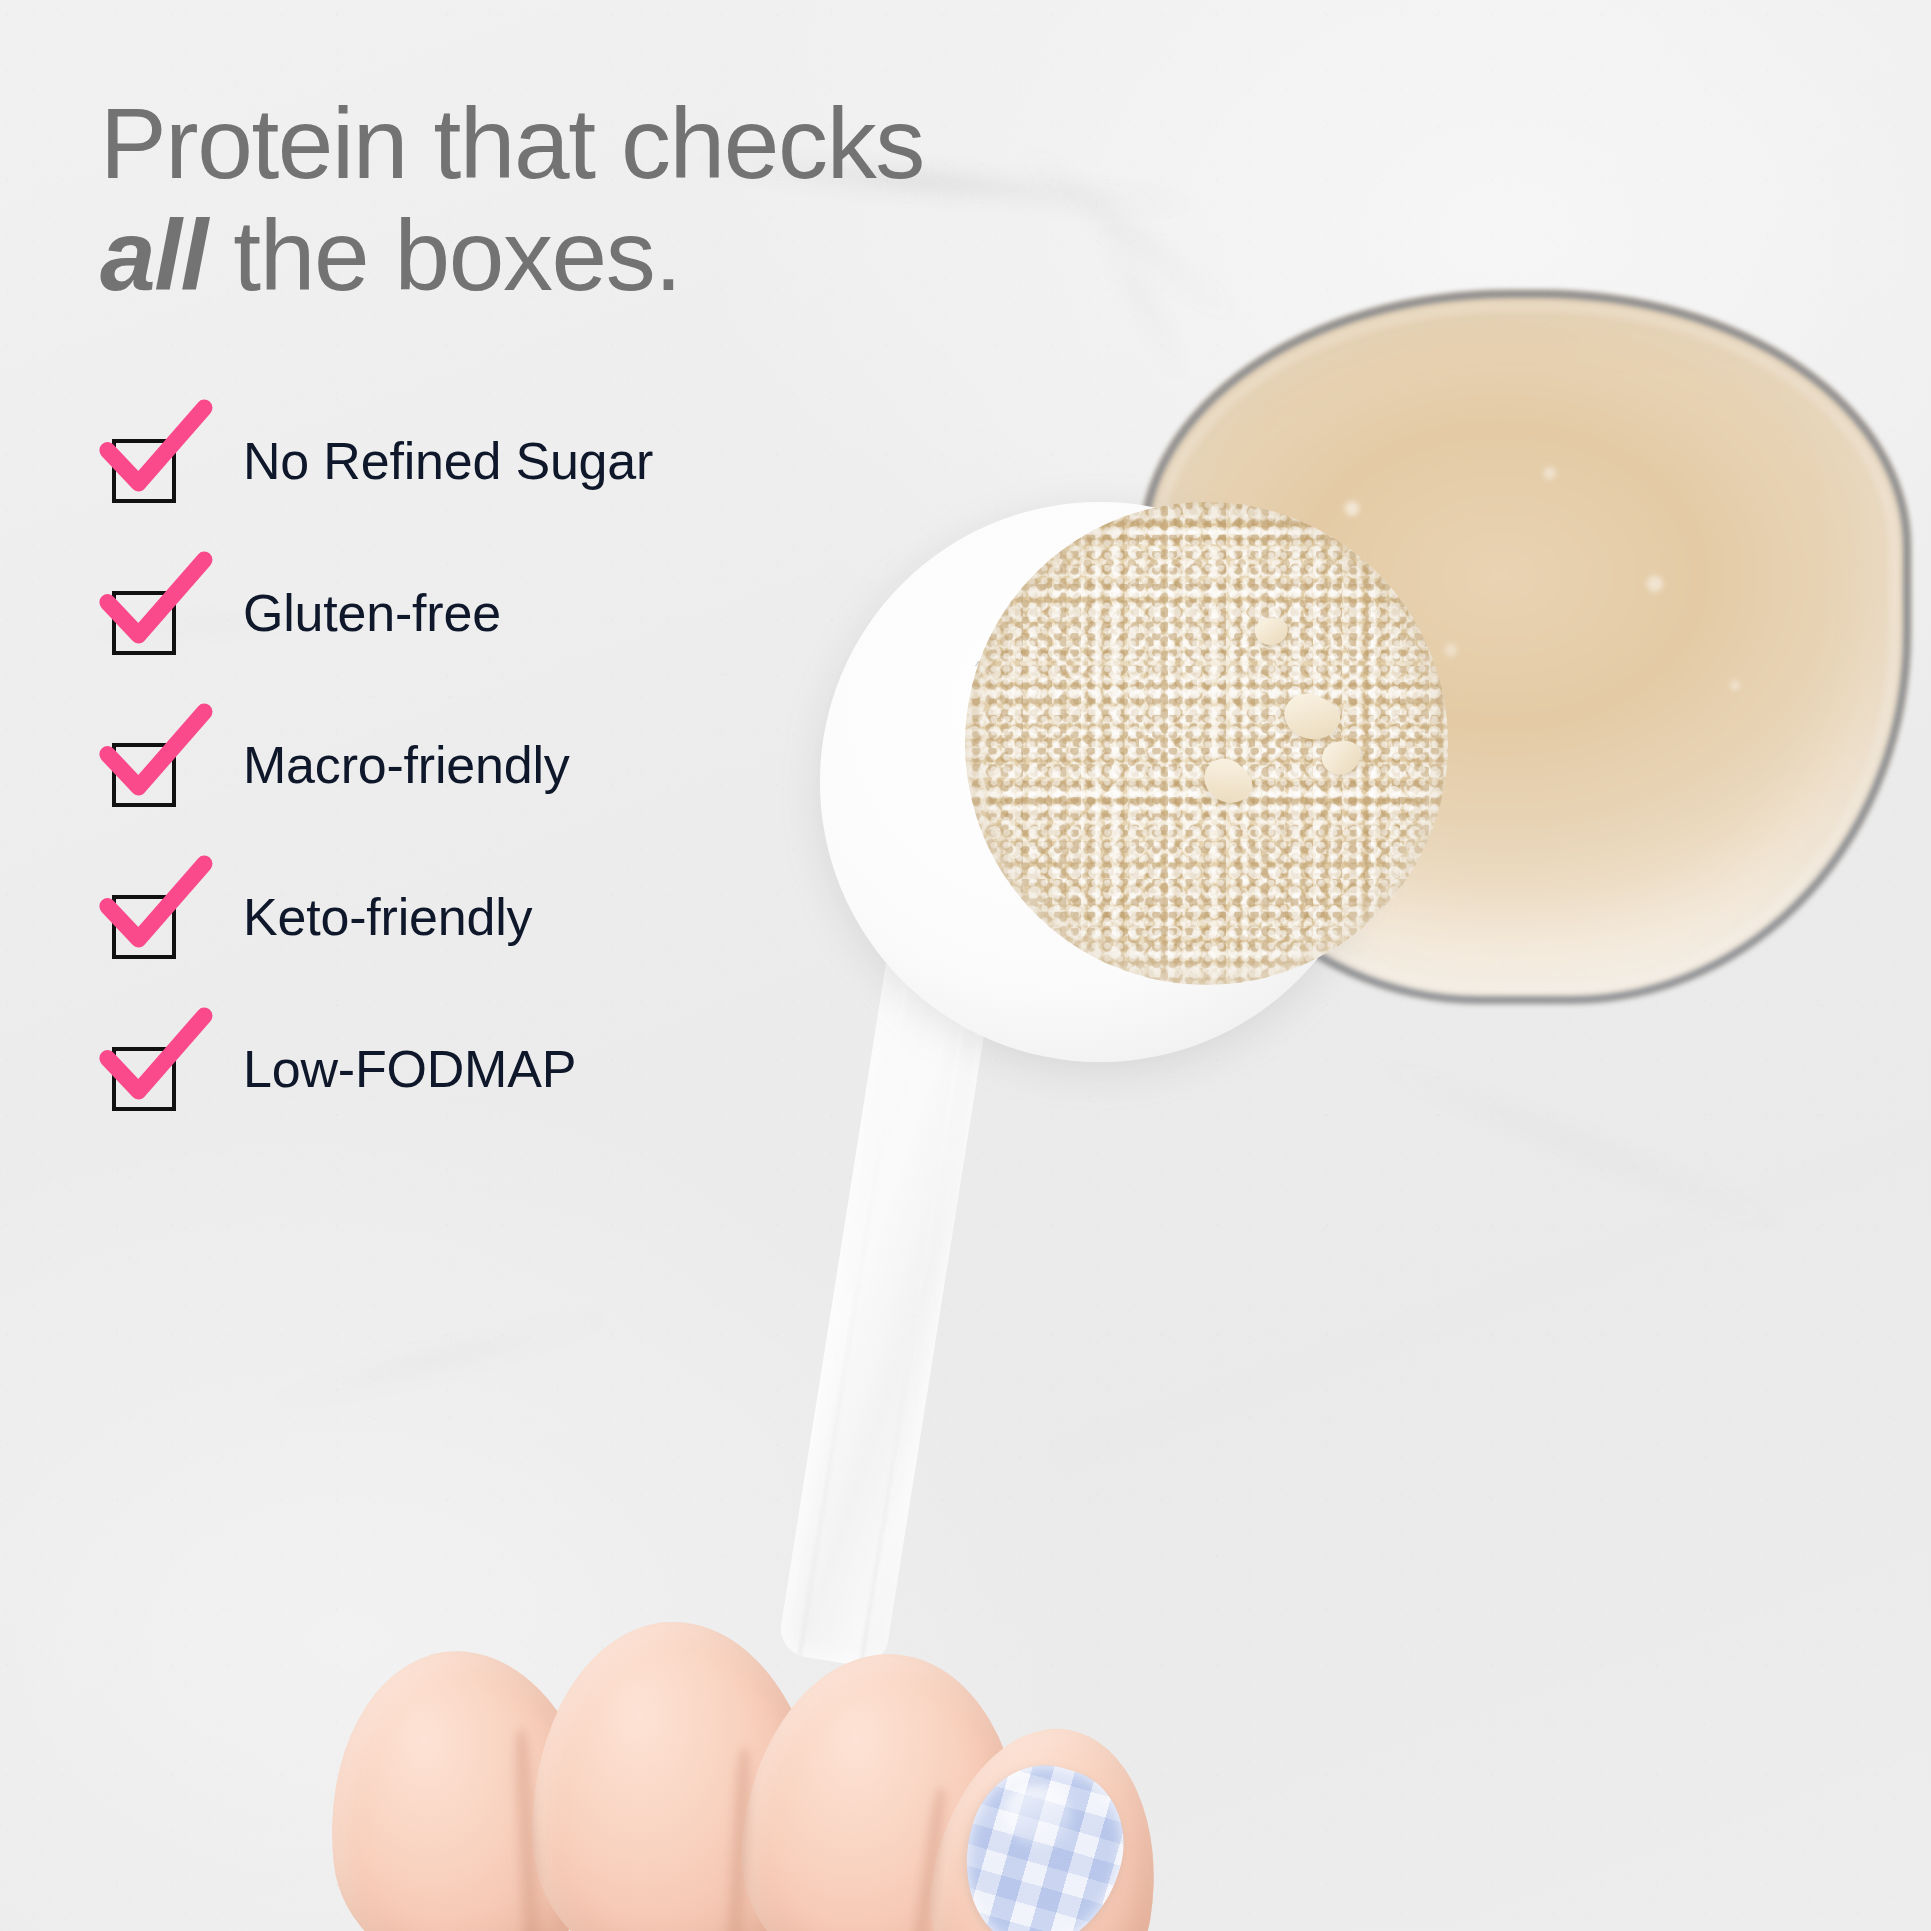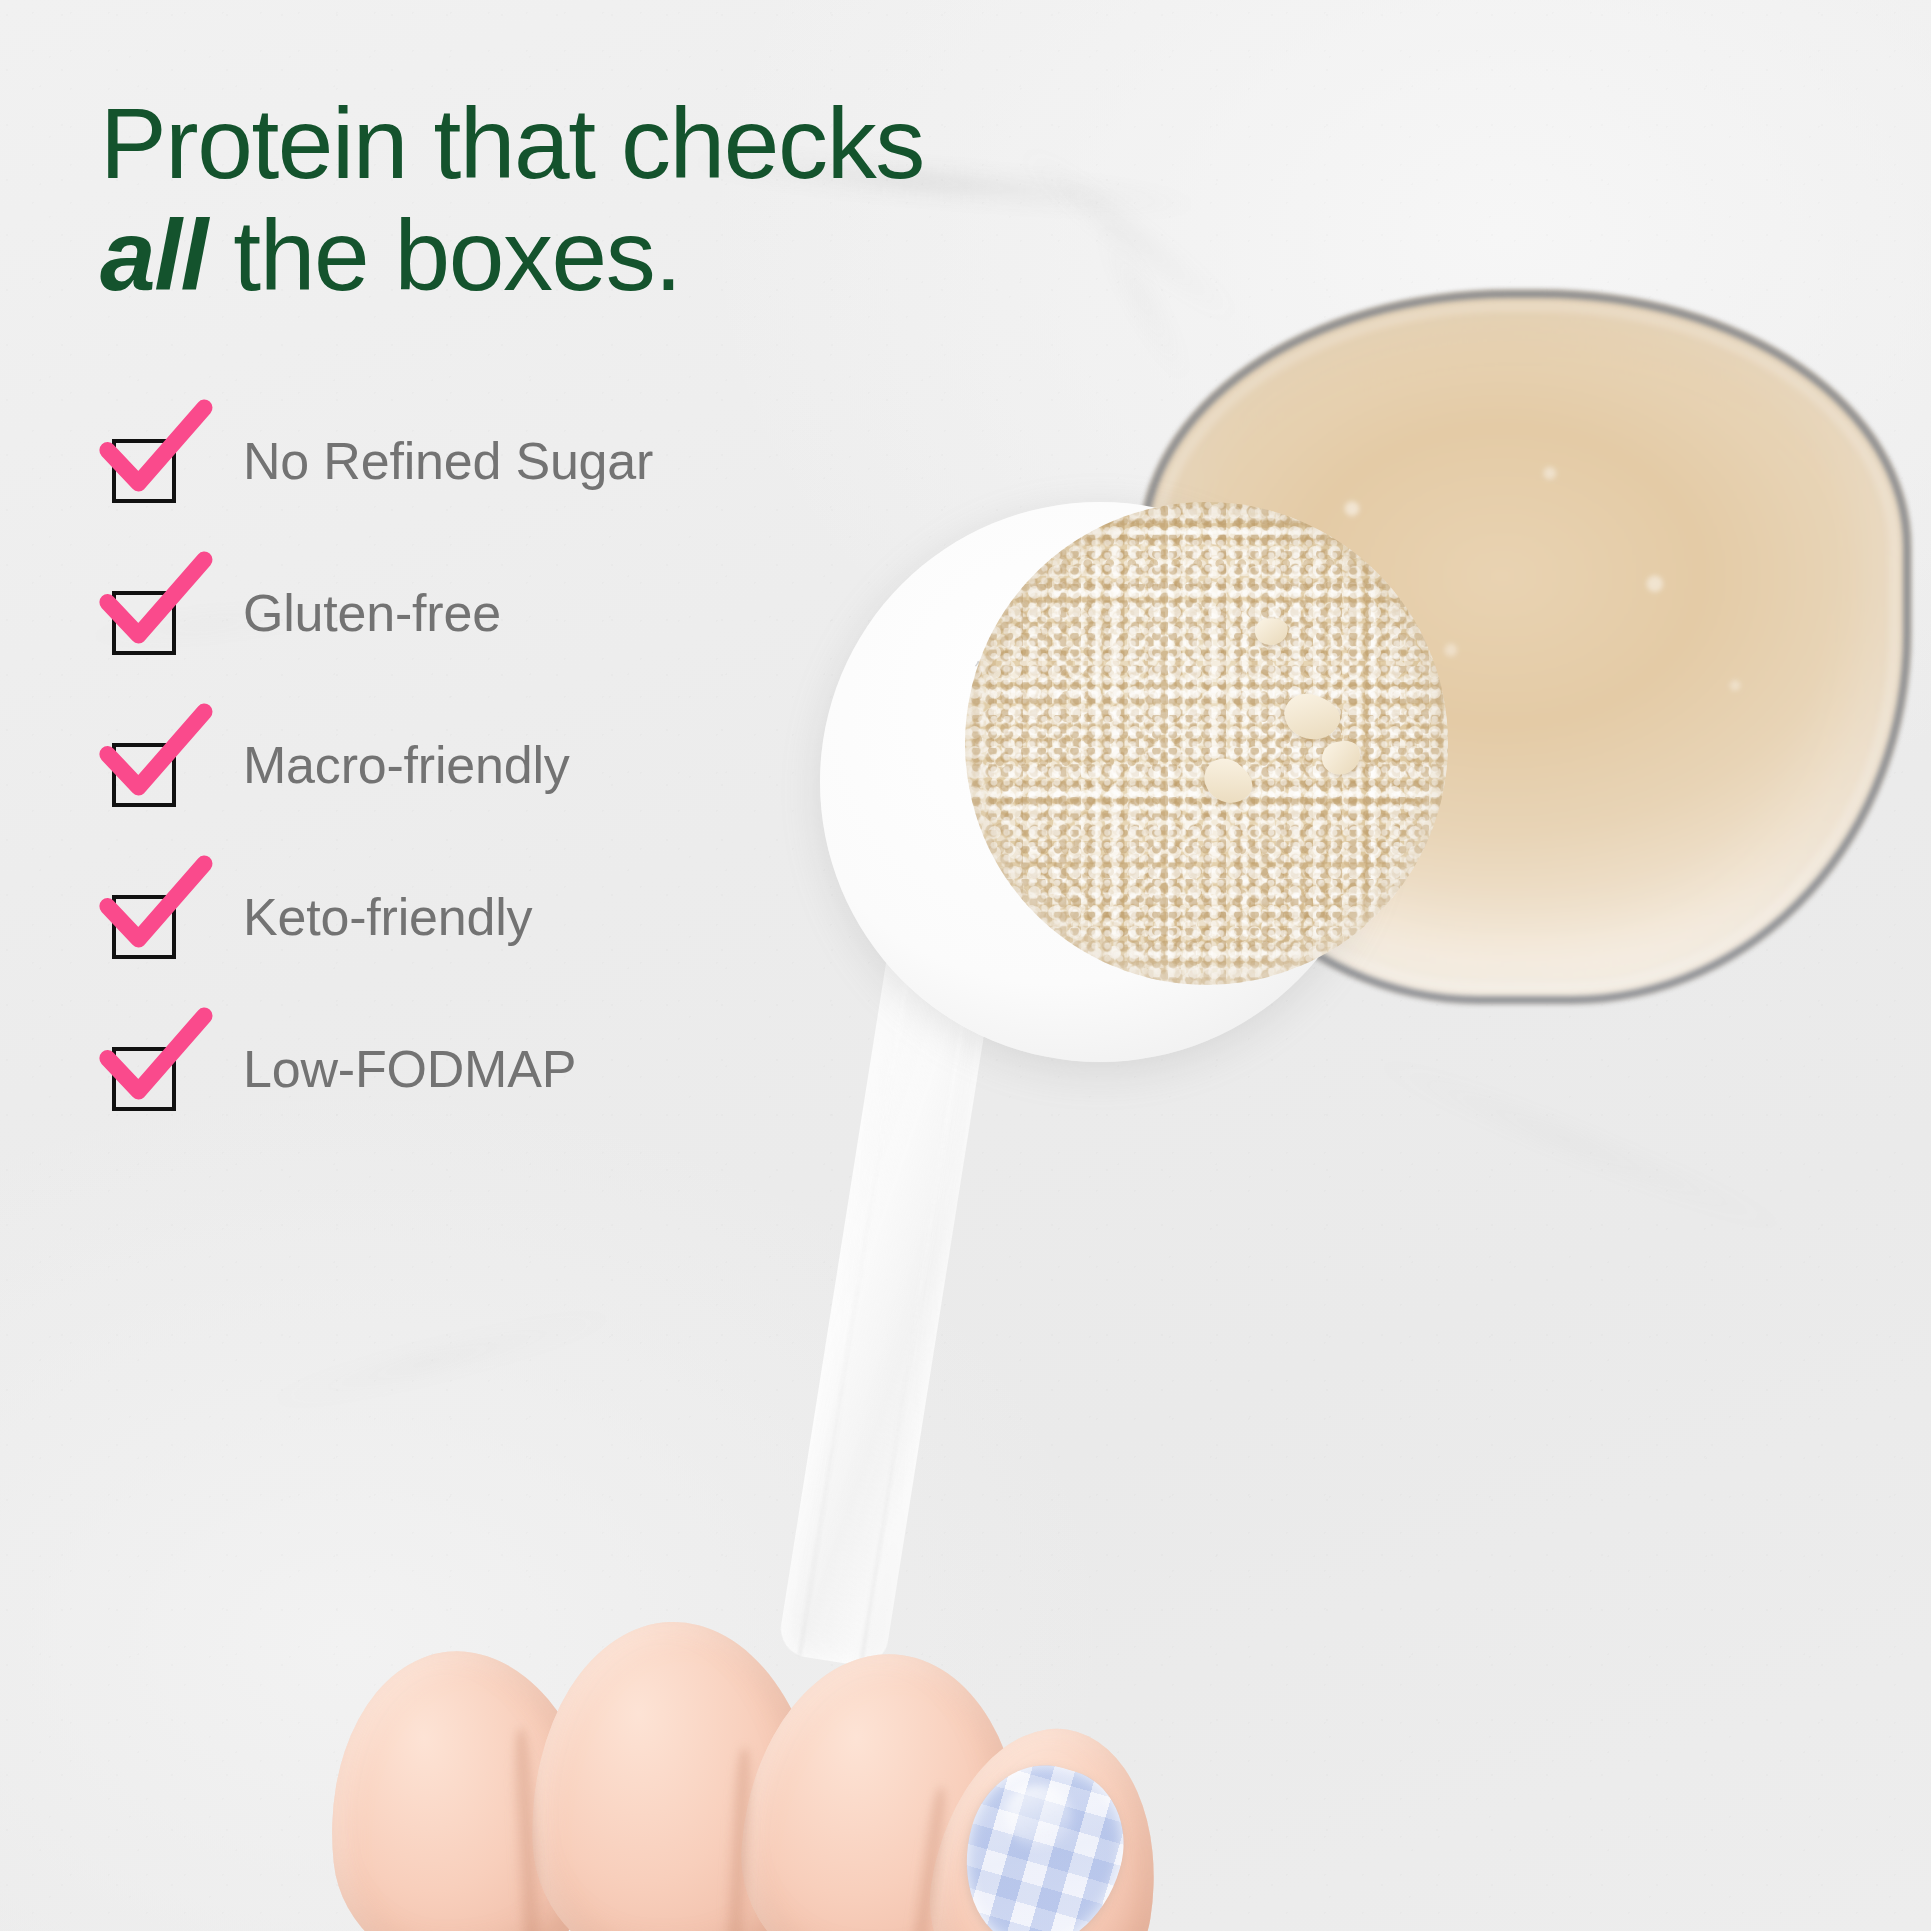--- a/index.html
+++ b/index.html
@@ -200,21 +200,21 @@
 
   
   .content { position:absolute; left:0; top:0; width:966px; height:1931px; }
 
   .headline {
     position:absolute; left:100px; top:87px;
     width:850px;
     font-size:100px;
     line-height:1.12;
     font-weight:400;
-    color:#14532d;
+    color:#737373;
     letter-spacing:-1.4px;
     font-stretch:condensed;
     font-family:"Liberation Sans Narrow","Liberation Sans", sans-serif;
   }
   .headline .em { font-weight:bold; font-style:italic;margin-top:16px; }
 
   .checklist { position:absolute; left:100px; top:425px; width:850px; }
 
   .check-row {
     position:relative;
@@ -234,21 +234,21 @@
     position:absolute; left:11.6px; top:9.7px;
     width:64px; height:64px;
     border:4.8px solid #111111;
     background:transparent;
   }
   .checkbox .tick { position:absolute; left:-3.9px; top:-27px; width:116px; height:116px; overflow:visible; }
 
   .label {
     font-size:52px;
     line-height:1.18;
-    color:#737373;
+    color:#0f172a;
     font-weight:400;
     letter-spacing:-0.2px;
     padding-top:5.8px;
     font-family:"Liberation Sans Narrow","Liberation Sans", sans-serif;
   }
   .label .l2 { display:block; }
 </style>
 </head>
 <body>
 

